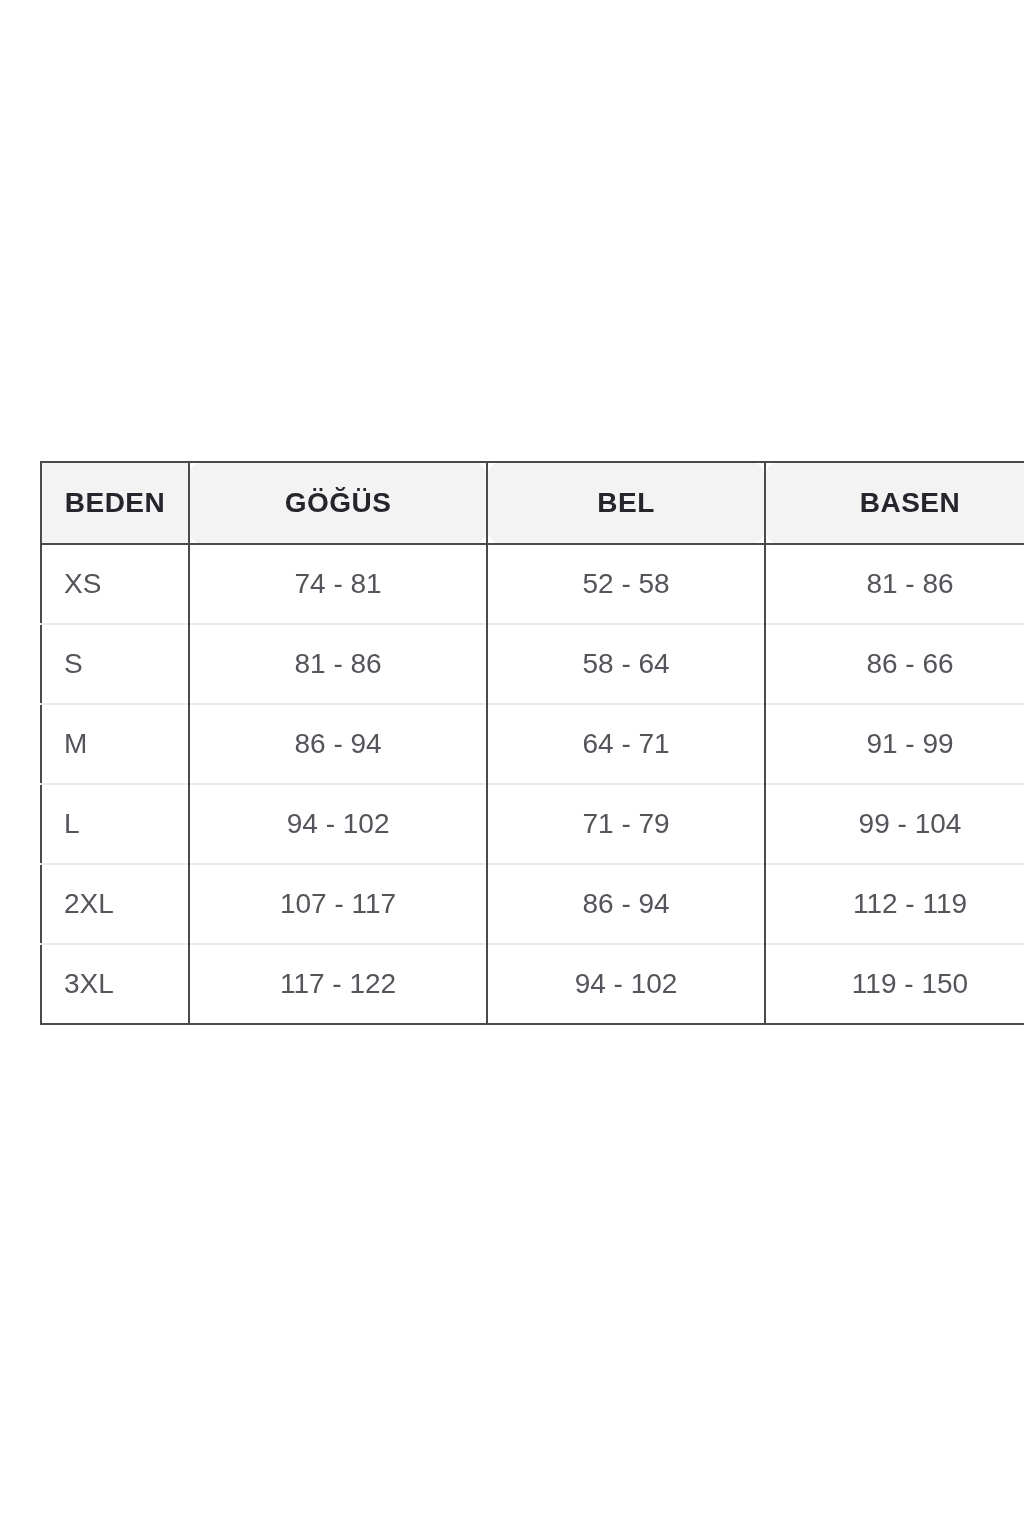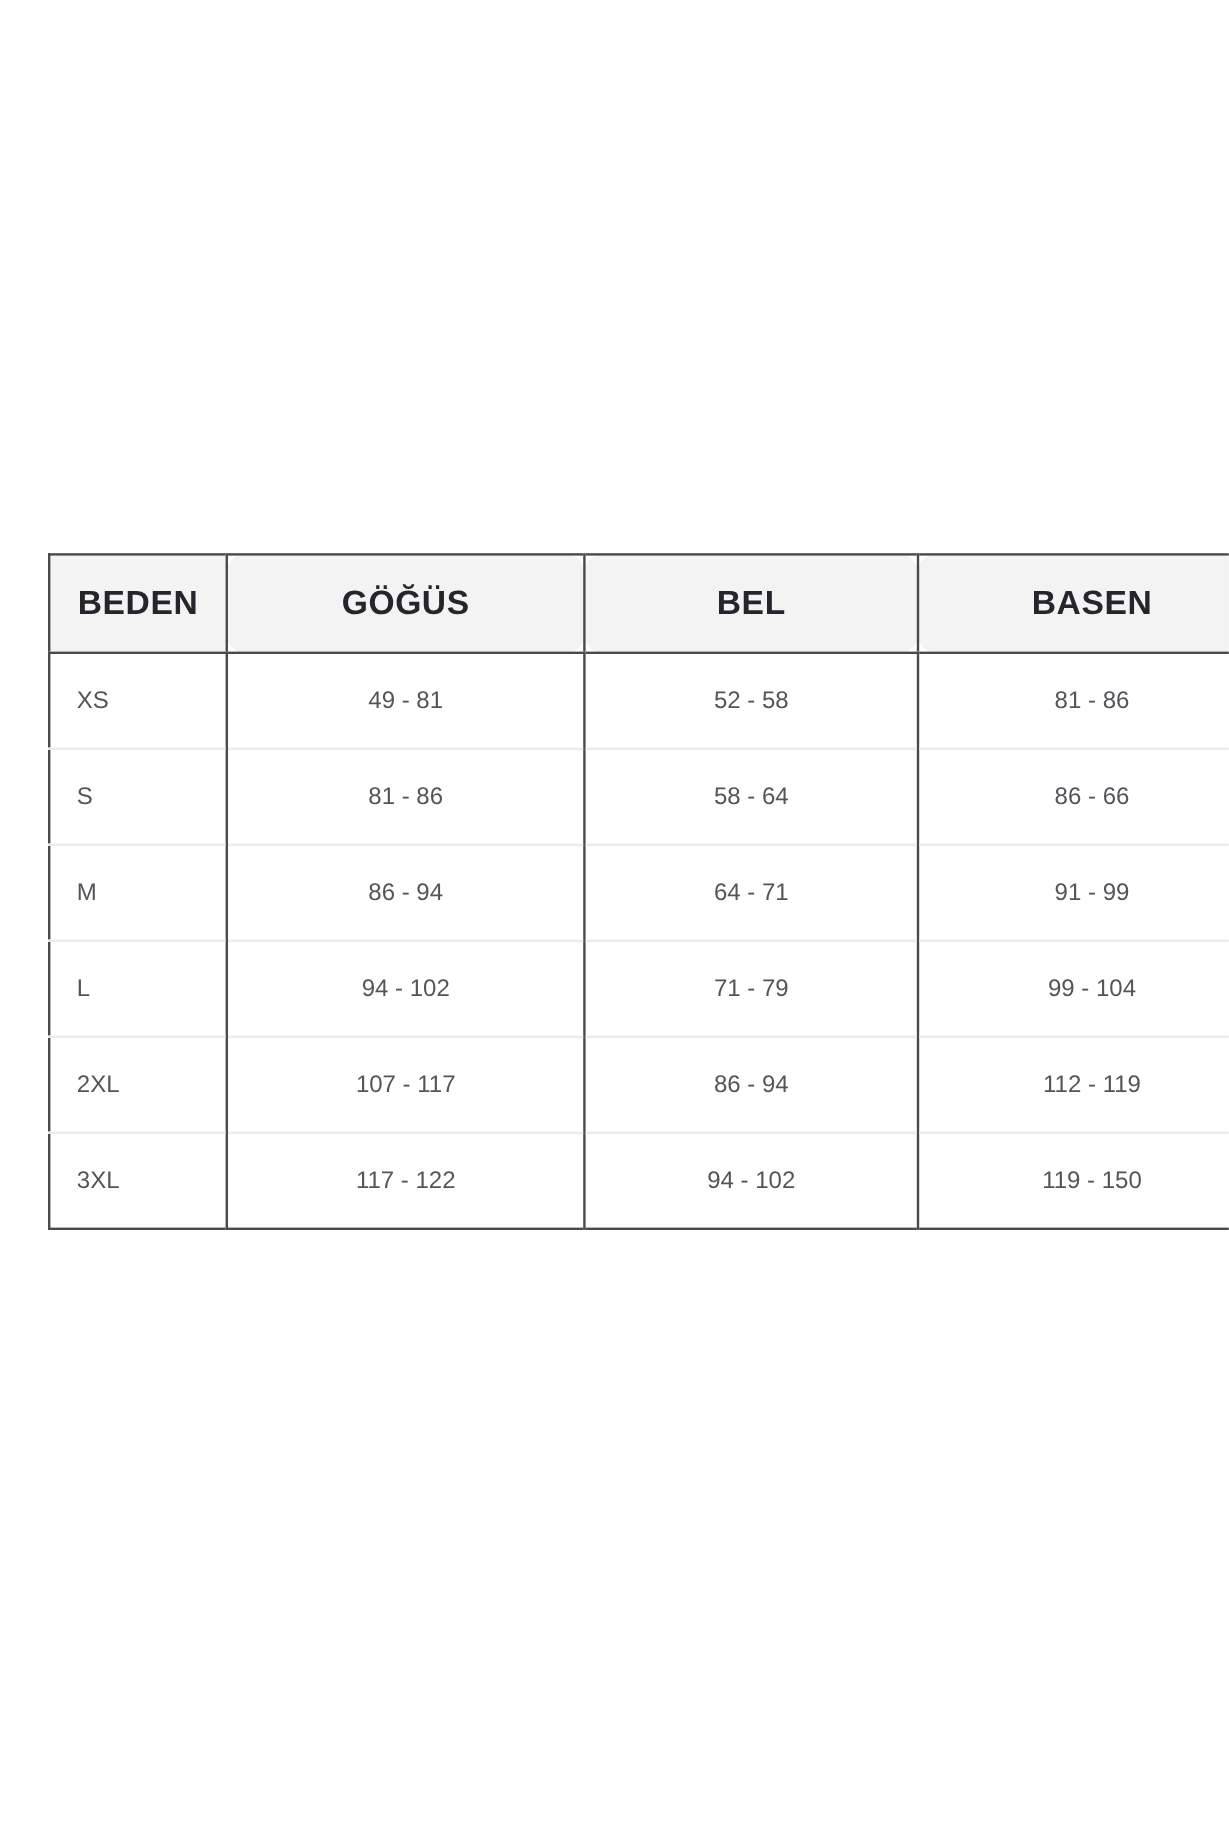--- a/index.html
+++ b/index.html
@@ -35,21 +35,21 @@
     color: #25252c;
     font-size: 28px;
     font-weight: bold;
     text-align: center;
     letter-spacing: 0.5px;
     border-bottom: 2px solid #4a4a4a;
   }
   .size-chart td {
     height: 76px;
     color: #54555a;
-    font-size: 20px;
+    font-size: 28px;
     text-align: center;
     vertical-align: middle;
     background: #ffffff;
   }
   
   .size-chart th + th,
   .size-chart td + td {
     border-left: 2px solid #4a4a4a;
     border-radius: 15px;
   }
@@ -77,21 +77,21 @@
     <tr>
       <th>BEDEN</th>
       <th>GÖĞÜS</th>
       <th>BEL</th>
       <th>BASEN</th>
     </tr>
   </thead>
   <tbody>
     <tr>
       <td class="size-label">XS</td>
-      <td>49 - 81</td>
+      <td>74 - 81</td>
       <td>52 - 58</td>
       <td>81 - 86</td>
     </tr>
     <tr>
       <td class="size-label">S</td>
       <td>81 - 86</td>
       <td>58 - 64</td>
       <td>86 - 66</td>
     </tr>
     <tr>

